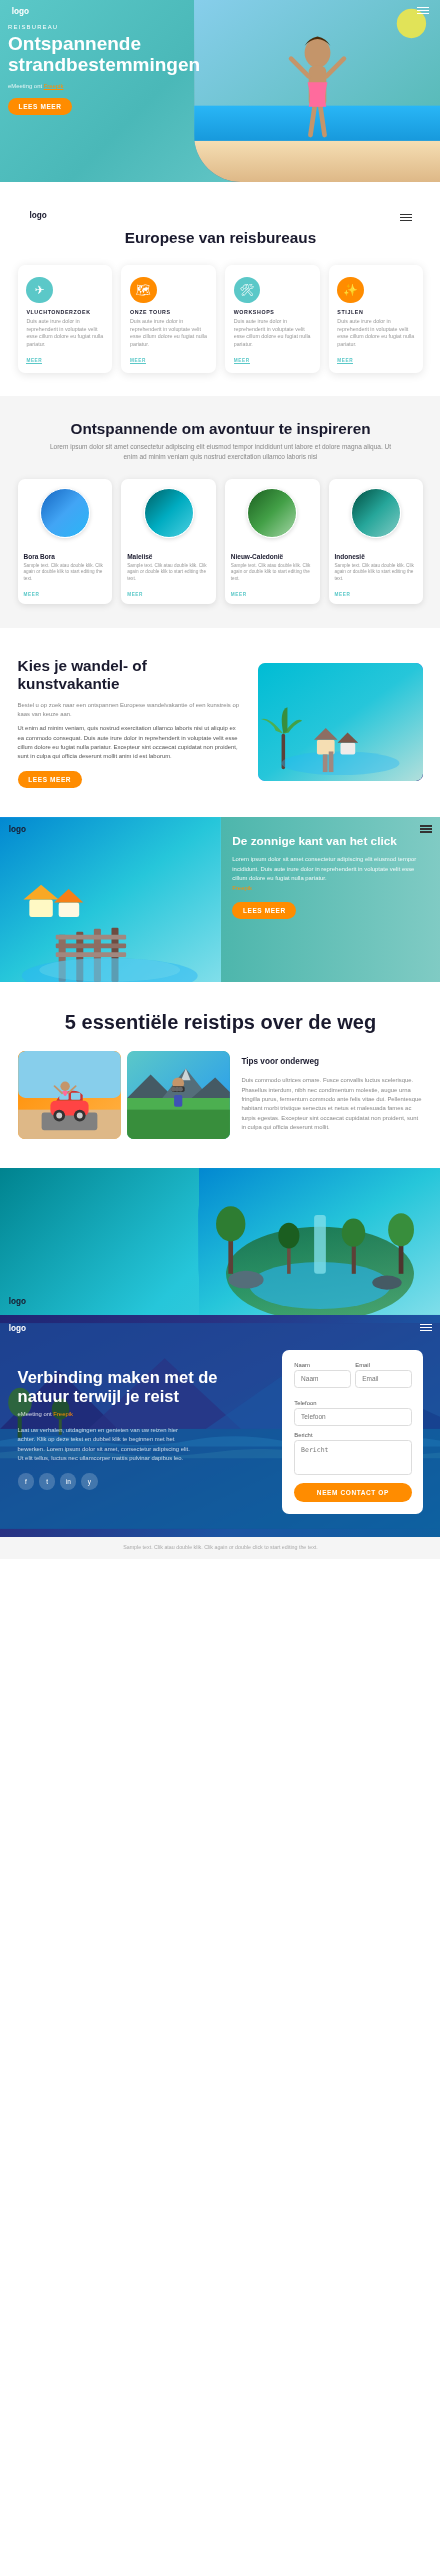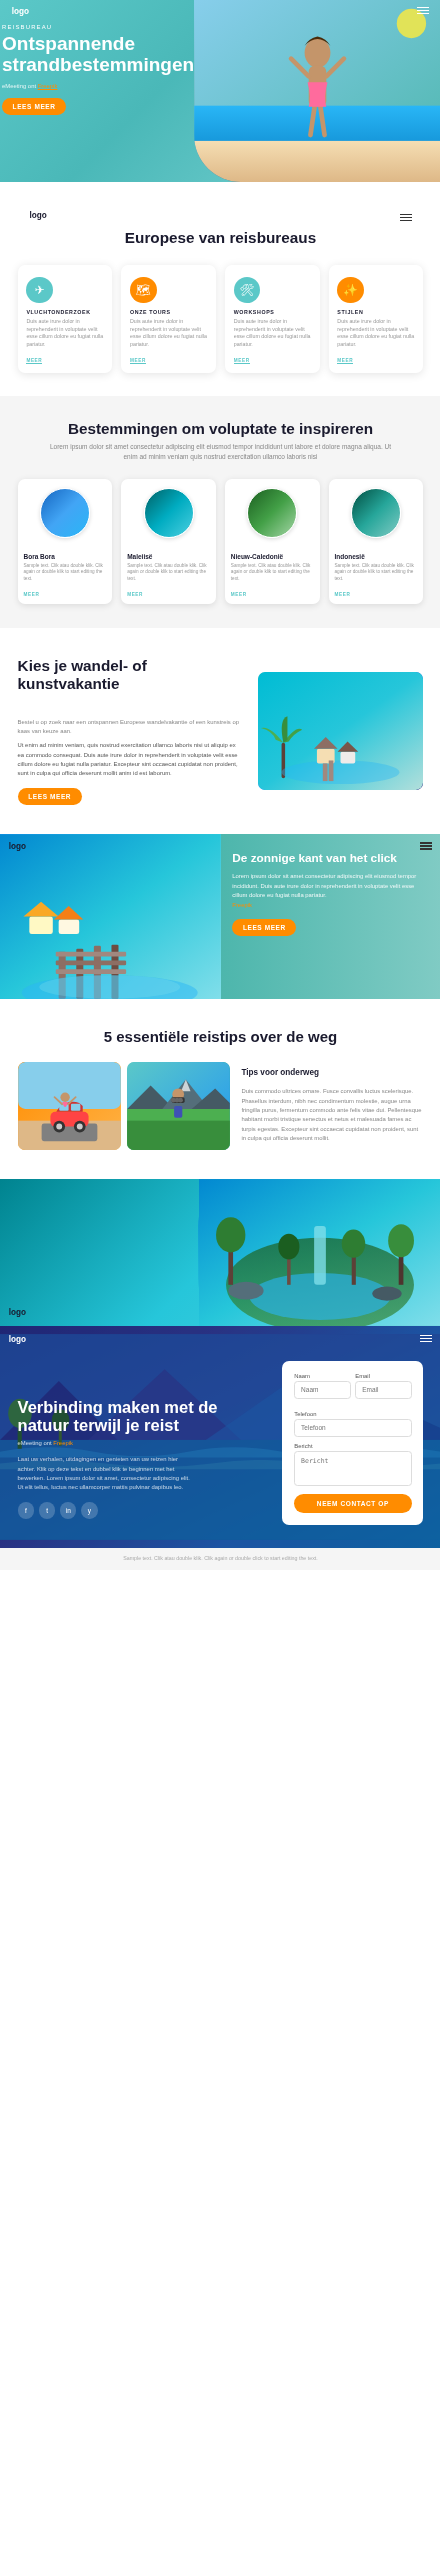--- a/index.html
+++ b/index.html
@@ -32,21 +32,21 @@
       width: 100%;
       height: 100%;
       background: linear-gradient(160deg, #87ceeb 0%, #5ba8a0 30%, #3d8a7a 60%, #f5d5a0 80%, #e8c090 100%);
       display: flex;
       align-items: center;
       justify-content: center;
       font-size: 35px;
     }
     .hero-content {
       position: absolute;
-      left: 2px;
+      left: 8px;
       top: 23.5px;
       width: 188px;
     }
     .hero-label {
       font-size: 5.9px;
       letter-spacing: 1.2px;
       color: #fff;
       text-transform: uppercase;
       margin-bottom: 4.7px;
     }
@@ -223,21 +223,21 @@
       padding: 29px 17.6px;
       display: flex;
       gap: 17.6px;
       align-items: center;
     }
     .art-text { flex: 1; }
     .art-title {
       font-size: 15.3px;
       font-weight: 900;
       color: #1a1a2e;
-      margin-bottom: 25px;
+      margin-bottom: 8px;
     }
     .art-desc {
       font-size: 5.9px;
       color: #888;
       line-height: 1.6;
       margin-bottom: 4.7px;
     }
     .art-desc2 {
       font-size: 5.9px;
       color: #555;
@@ -328,21 +328,21 @@
       height: 1.2px;
       background: #333;
     }
 
     
     .section-tips {
       background: #fff;
       padding: 29px 17.6px;
     }
     .tips-title {
-      font-size: 15px;
+      font-size: 20px;
       font-weight: 900;
       color: #1a1a2e;
       text-align: center;
       margin-bottom: 17.6px;
     }
     .tips-layout {
       display: flex;
       gap: 11.8px;
     }
     .tips-images {
@@ -445,21 +445,21 @@
       top: 0; left: 0; right: 0; bottom: 0;
       background: linear-gradient(135deg, #1a237e, #283593, #1565C0, #0277bd);
       opacity: 0.7;
     }
     .footer-content {
       position: relative;
       z-index: 2;
       padding: 23.5px 17.6px;
       display: flex;
       gap: 17.6px;
-      align-items: flex-end;
+      align-items: center;
     }
     .footer-text { flex: 1; }
     .footer-title {
       font-size: 16.5px;
       font-weight: 900;
       color: #fff;
       margin-bottom: 5.9px;
       line-height: 1.1;
     }
     .footer-subtitle {
@@ -723,21 +723,21 @@
       <div class="service-card-title">STIJLEN</div>
       <div class="service-card-text">Duis aute irure dolor in reprehenderit in voluptate velit esse cillum dolore eu fugiat nulla pariatur.</div>
       <a class="service-link">MEER</a>
     </div>
 
   </div>
 </section>
 
 <section class="section-destinations">
   <div class="section-header">
-    <h2 class="section-title">Bestemmingen om voluptate te inspireren</h2>
+    <h2 class="section-title">Ontspannende om avontuur te inspireren</h2>
     <p class="destinations-desc">Lorem ipsum dolor sit amet consectetur adipiscing elit eiusmod tempor incididunt unt labore et dolore magna aliqua. Ut enim ad minim veniam quis nostrud exercitation ullamco laboris nisi</p>
   </div>
   <div class="destinations-grid">
 
     <div class="dest-card">
       <div class="circle-container">
         <div class="circle-dest c-bora"></div>
       </div>
       <div class="dest-content">
         <div class="dest-name">Bora Bora</div>

